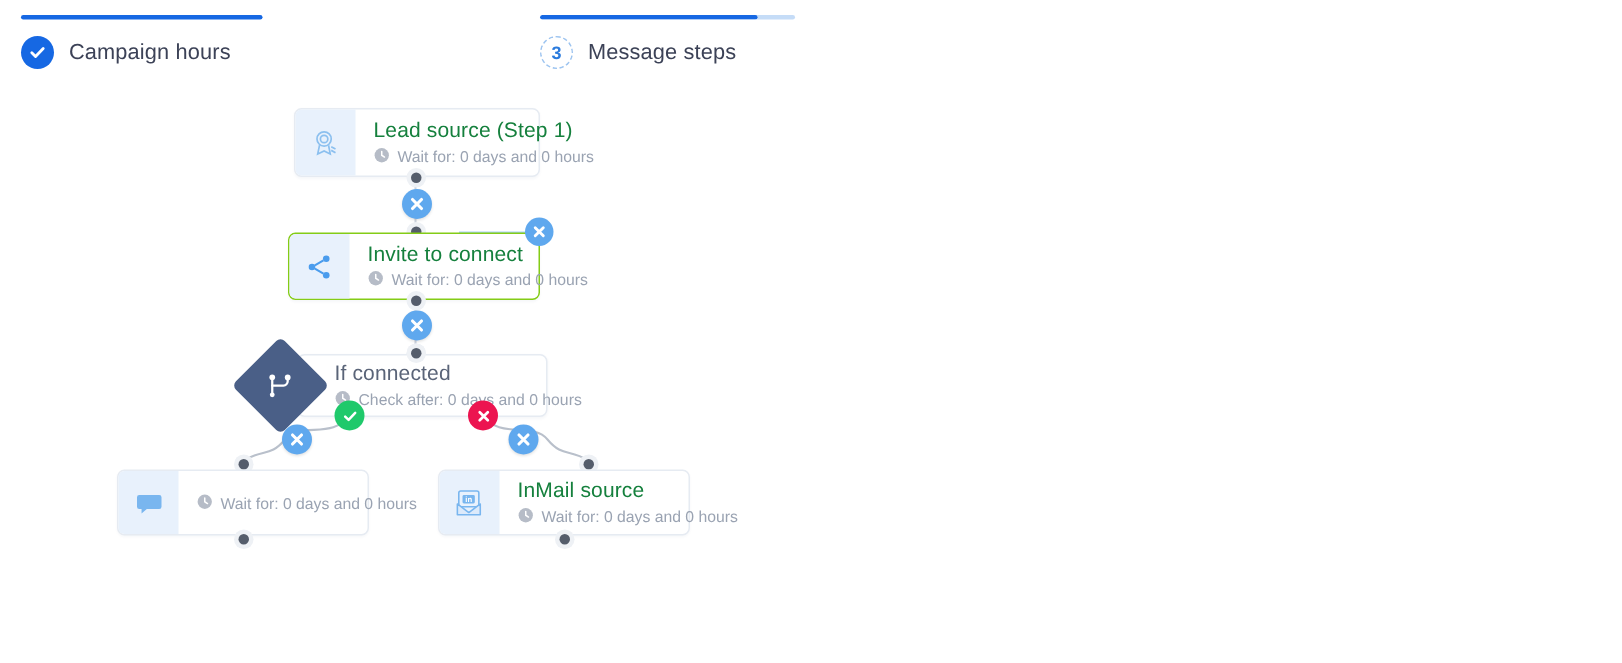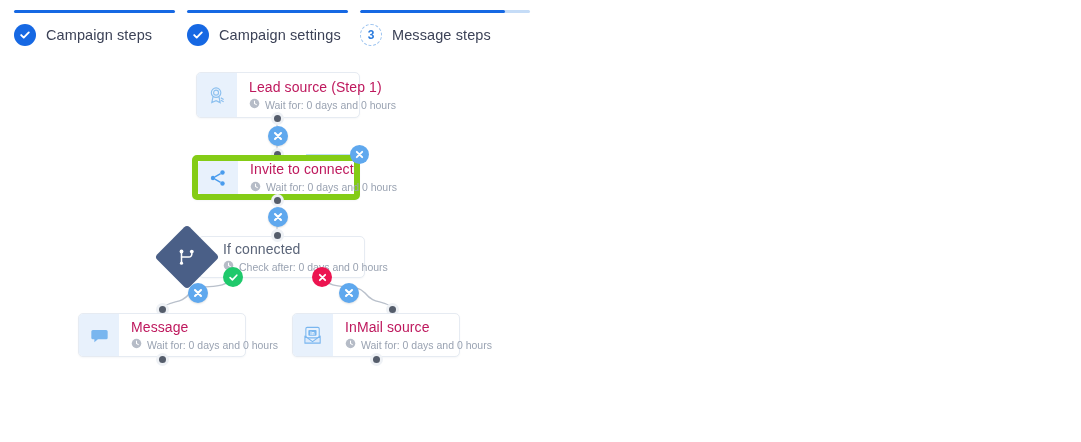--- a/index.html
+++ b/index.html
@@ -28,25 +28,25 @@
                         font-size: 12px; font-weight: 600; }
   .step-label { font-size: 14.5px; color: #3c4257; white-space: nowrap; letter-spacing: 0.1px; }
 
   
   .canvas { position: absolute; left: 0; top: 55px; width: 760px; height: 387px; background: #fff; }
   .flow-svg { position: absolute; left: 0; top: 0; width: 760px; height: 387px; }
 
   .node { position: absolute; display: flex; align-items: stretch;
           background: #ffffff; border: 1px solid #e6ebf2; border-radius: 5px;
           box-shadow: 0 1px 2px rgba(30,50,90,0.04); }
-  .node.selected { border: 6px solid #84cc16; }
+  .node.selected { border: 1px solid #84cc16; }
   .node-icon { width: 40px; flex: 0 0 40px; background: #e8f1fc;
                border-radius: 4px 0 0 4px; display: flex; align-items: center; justify-content: center; }
   .node-body { flex: 1 1 auto; padding: 6px 10px 6px 12px; display: flex; flex-direction: column; justify-content: center; }
-  .node-title { font-size: 14px; color: #be185d; line-height: 1.25; letter-spacing: 0.1px; }
+  .node-title { font-size: 14px; color: #15803d; line-height: 1.25; letter-spacing: 0.1px; }
   .node-title.dark { color: #5a6478; }
   .node-sub { display: flex; align-items: center; gap: 5px; margin-top: 2px;
               font-size: 10.5px; color: #9aa3b2; white-space: nowrap; }
   .node-sub .clock { flex: 0 0 11px; }
 
   .diamond { position: absolute; width: 46px; height: 46px; background: #4a5f87;
              transform: rotate(45deg); border-radius: 4px; display: flex;
              align-items: center; justify-content: center; }
   .diamond .di { transform: rotate(-45deg); display: flex; }
 
@@ -76,35 +76,24 @@
   <div class="stepper">
 
     <div class="step" style="left:14px; width:161px;">
       <div class="step-bar"></div>
       <div class="step-row">
         <span class="step-badge done">
           <svg width="12" height="12" viewBox="0 0 12 12">
               <path d="M2.2 6.1 L4.7 8.6 L9.8 3.4" fill="none" stroke="#fff" stroke-width="1.9" stroke-linecap="round" stroke-linejoin="round"></path>
             </svg>
         </span>
-        <span class="step-label">Campaign steps</span>
-      </div>
-    </div>
-
-    <div class="step" style="left:187px; width:161px;">
-      <div class="step-bar"></div>
-      <div class="step-row">
-        <span class="step-badge done">
-          <svg width="12" height="12" viewBox="0 0 12 12">
-              <path d="M2.2 6.1 L4.7 8.6 L9.8 3.4" fill="none" stroke="#fff" stroke-width="1.9" stroke-linecap="round" stroke-linejoin="round"></path>
-            </svg>
-        </span>
-        <span class="step-label">Campaign settings</span>
-      </div>
-    </div>
+        <span class="step-label">Campaign hours</span>
+      </div>
+    </div>
+
 
     <div class="step" style="left:360px; width:170px;">
       <div class="step-bar partial">
         <span class="fill" style="width:85%"></span>
       </div>
       <div class="step-row">
         <span class="step-badge current">3</span>
         <span class="step-label">Message steps</span>
       </div>
     </div>
@@ -244,21 +233,20 @@
     <div class="port" style="left:156px; top:248px;"></div>
     <div class="port" style="left:386px; top:248px;"></div>
 
     <div class="node" style="left:78px; top:258px; width:168px; height:44px;">
       <div class="node-icon">
         <svg width="19" height="19" viewBox="0 0 20 20">
             <path d="M3 4.2 h14 a1.6 1.6 0 0 1 1.6 1.6 v6.6 a1.6 1.6 0 0 1 -1.6 1.6 H8.3 L4.6 17.2 V14 H3 a1.6 1.6 0 0 1 -1.6 -1.6 V5.8 A1.6 1.6 0 0 1 3 4.2 z" fill="#79b6ef"></path>
           </svg>
       </div>
       <div class="node-body">
-        <div class="node-title">Message</div>
         <div class="node-sub">
           <span class="clock">
             <svg width="11" height="11" viewBox="0 0 12 12">
                 <circle cx="6" cy="6" r="5.2" fill="#b6bcc7"></circle>
                 <path d="M6 3.2 V6 L8 7.3" stroke="#fff" stroke-width="1.1" fill="none" stroke-linecap="round"></path>
               </svg>
           </span>
           <span>Wait for: 0 days and 0 hours</span>
         </div>
       </div>

